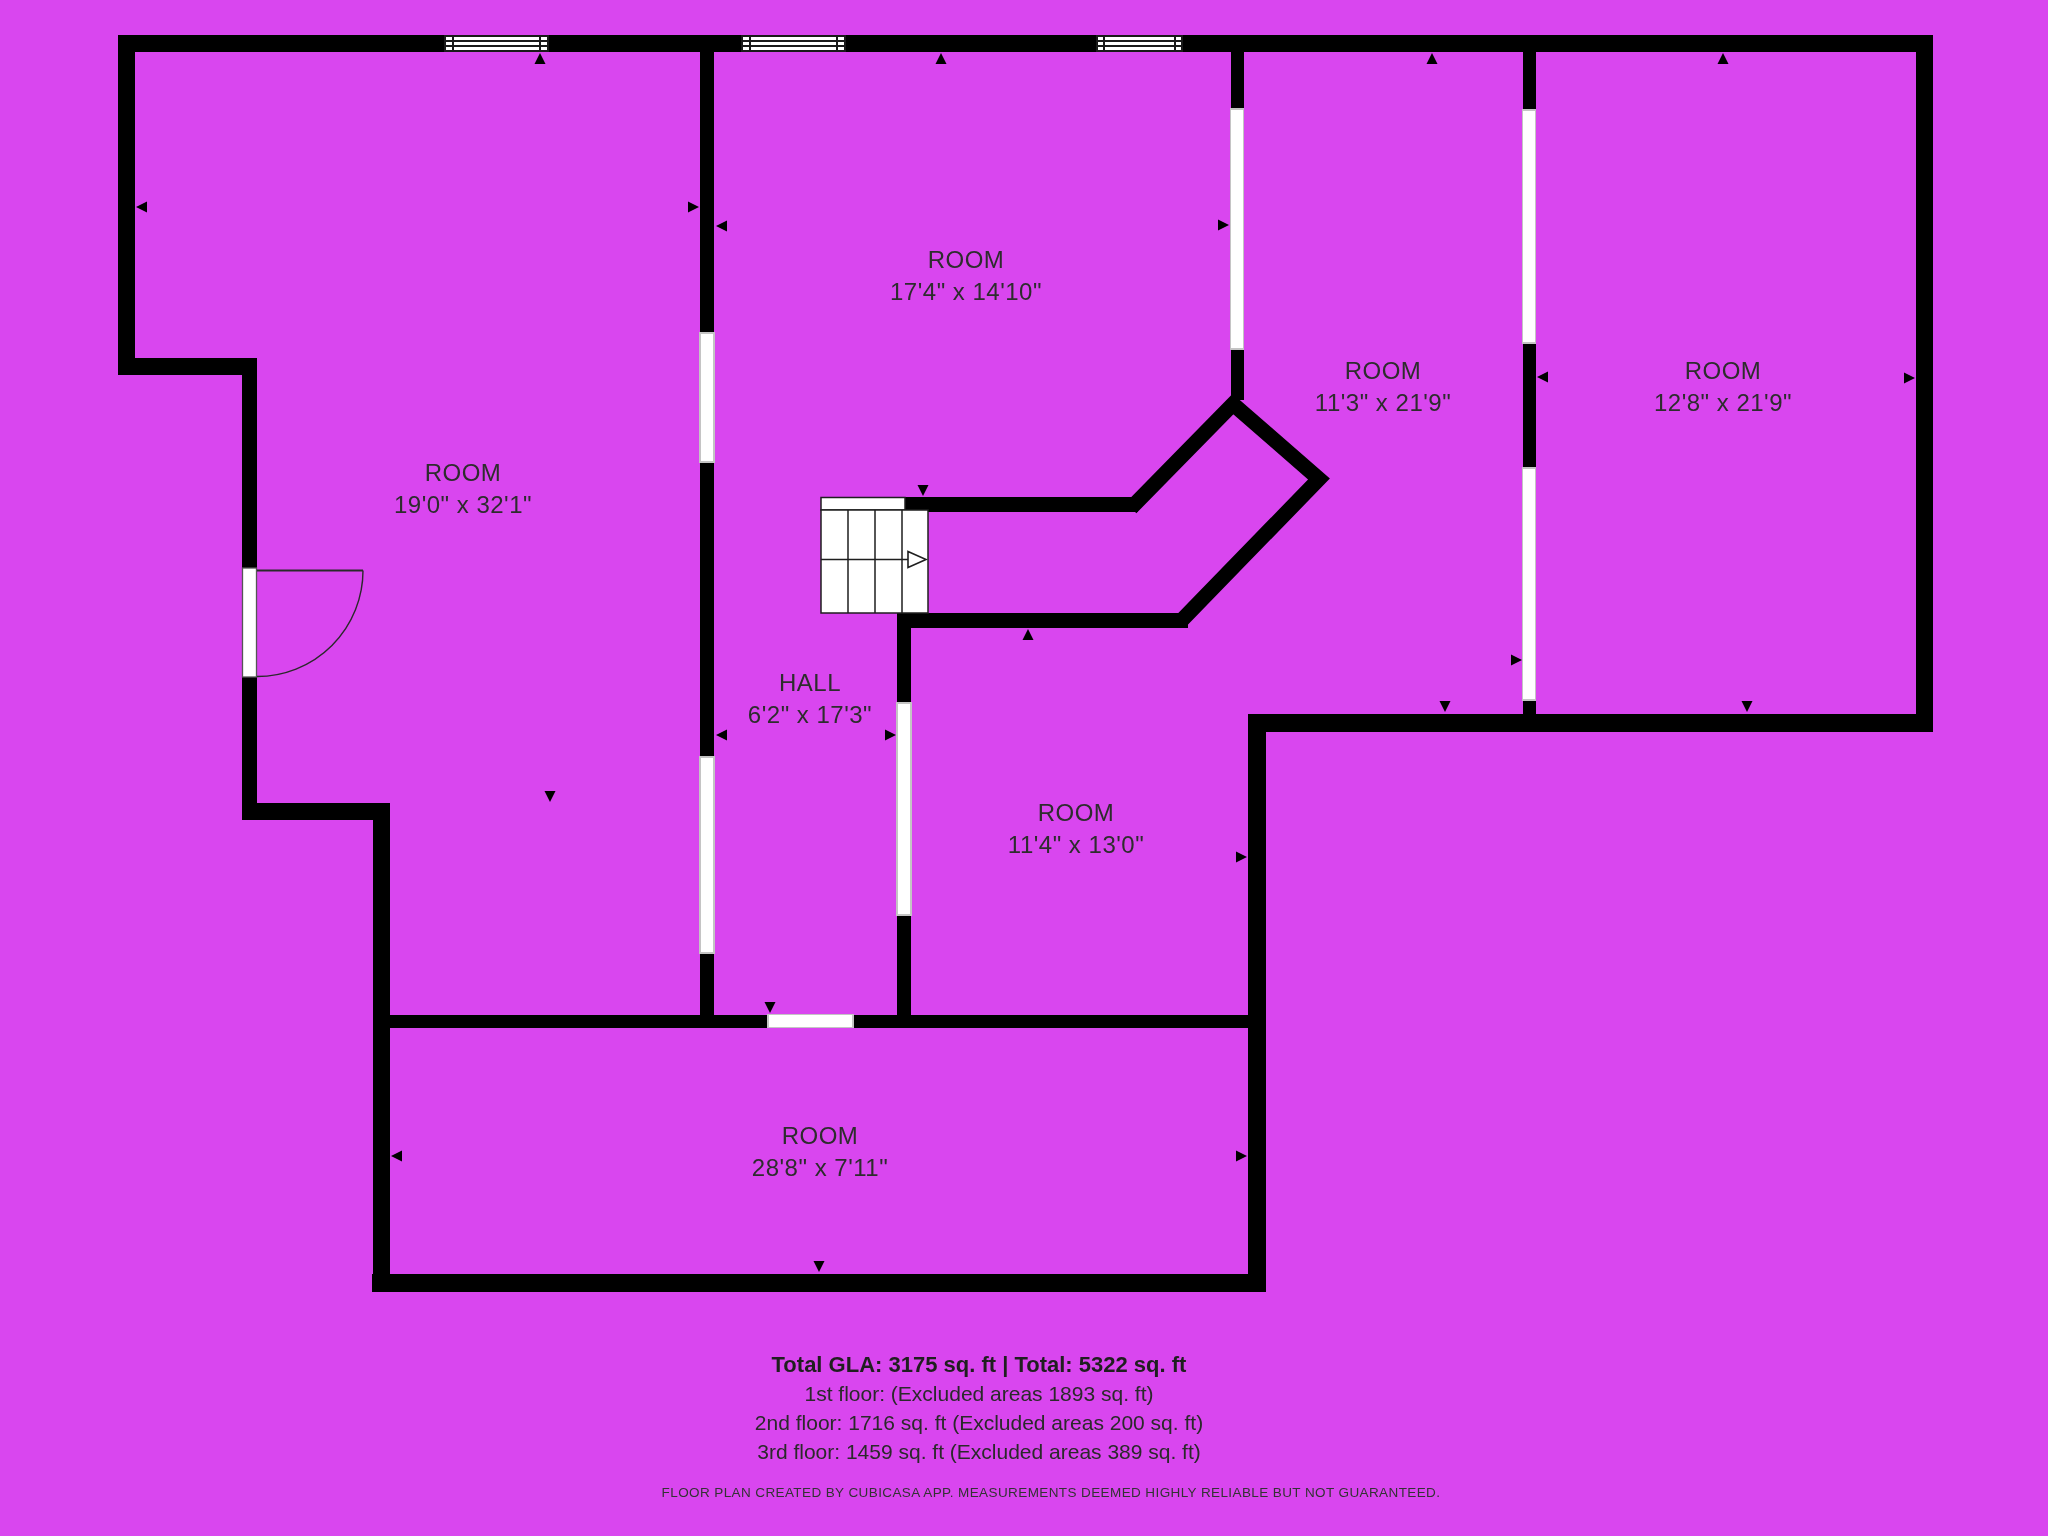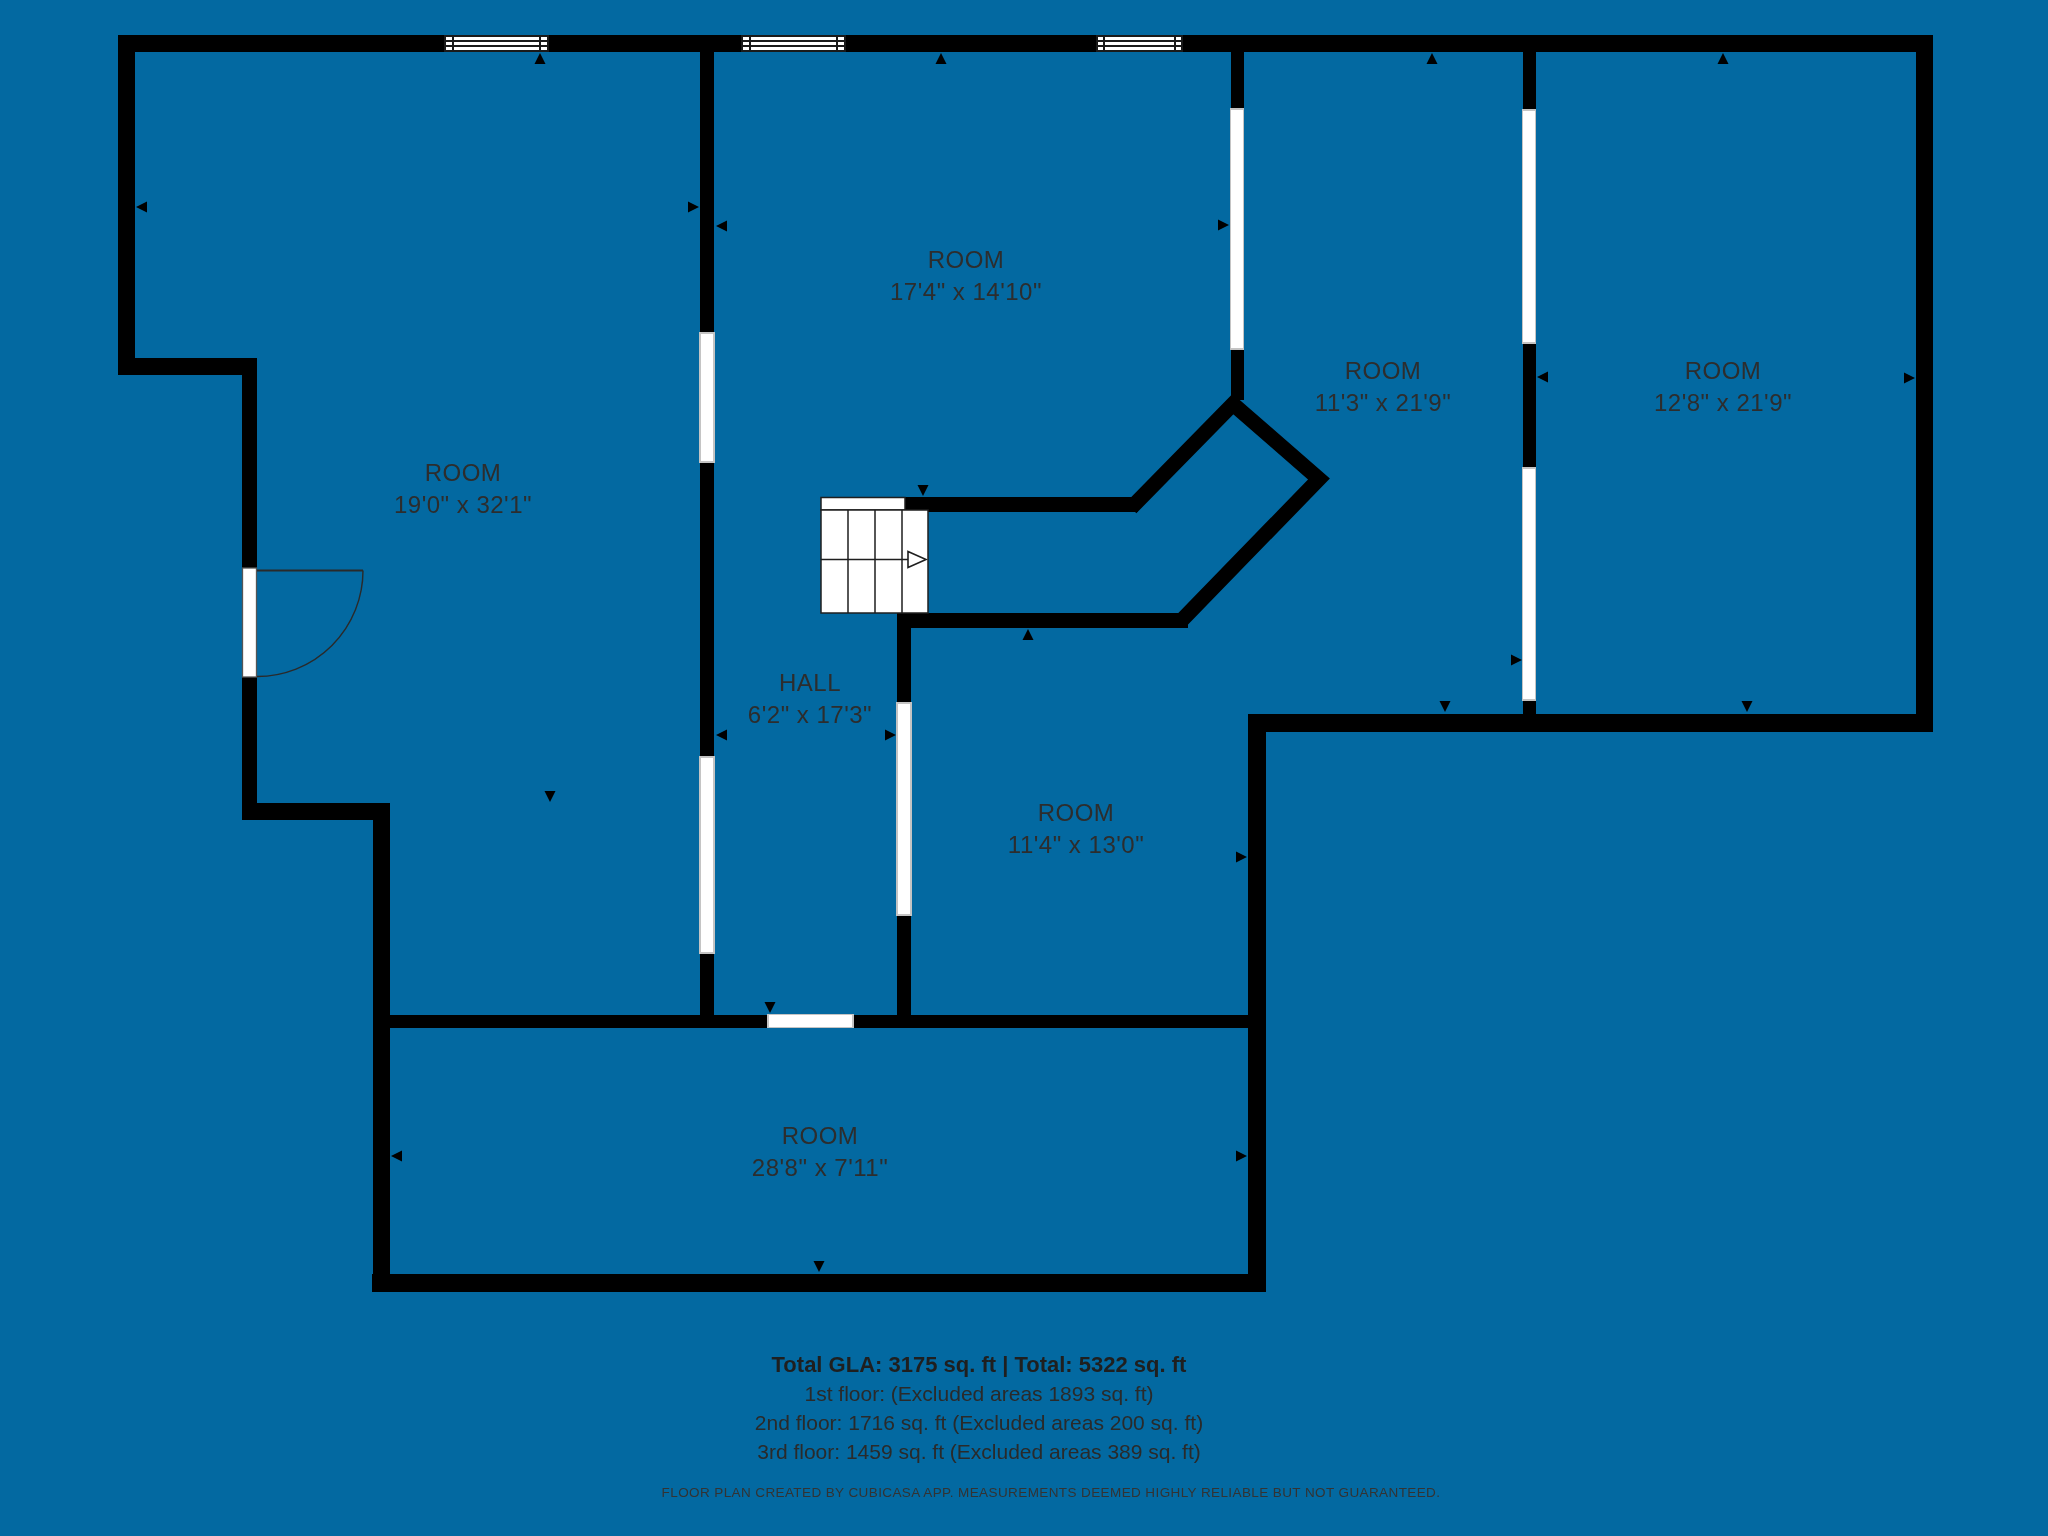--- a/index.html
+++ b/index.html
@@ -8,21 +8,21 @@
     background: #ffffff;
     width: 2048px;
     height: 1536px;
     overflow: hidden;
     font-family: "Liberation Sans", sans-serif;
   }
   #plan-root {
     position: relative;
     width: 2048px;
     height: 1536px;
-    background: #0369a1;
+    background: #d946ef;
   }
   svg { display: block; }
   .room-name, .room-dims {
     fill: #2d2d2d;
     font-family: "Liberation Sans", sans-serif;
     font-size: 24px;
     letter-spacing: 0.5px;
   }
   .footer-bold {
     fill: #1f1f1f;

